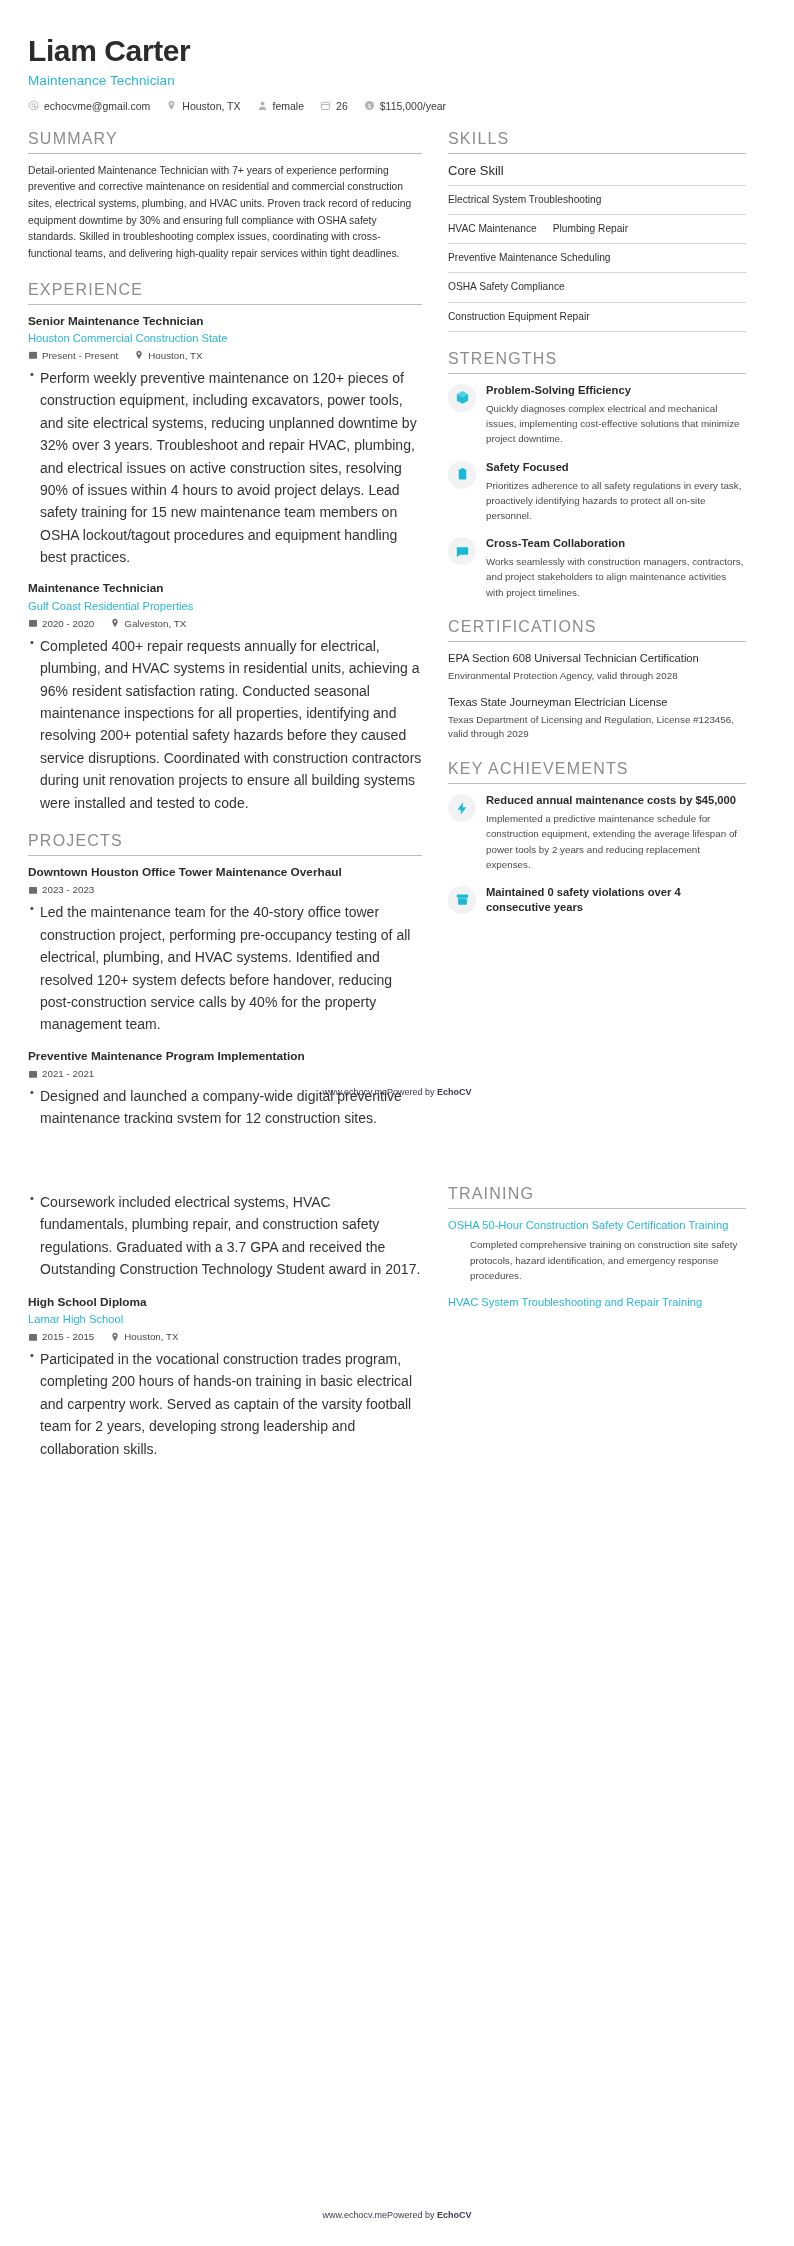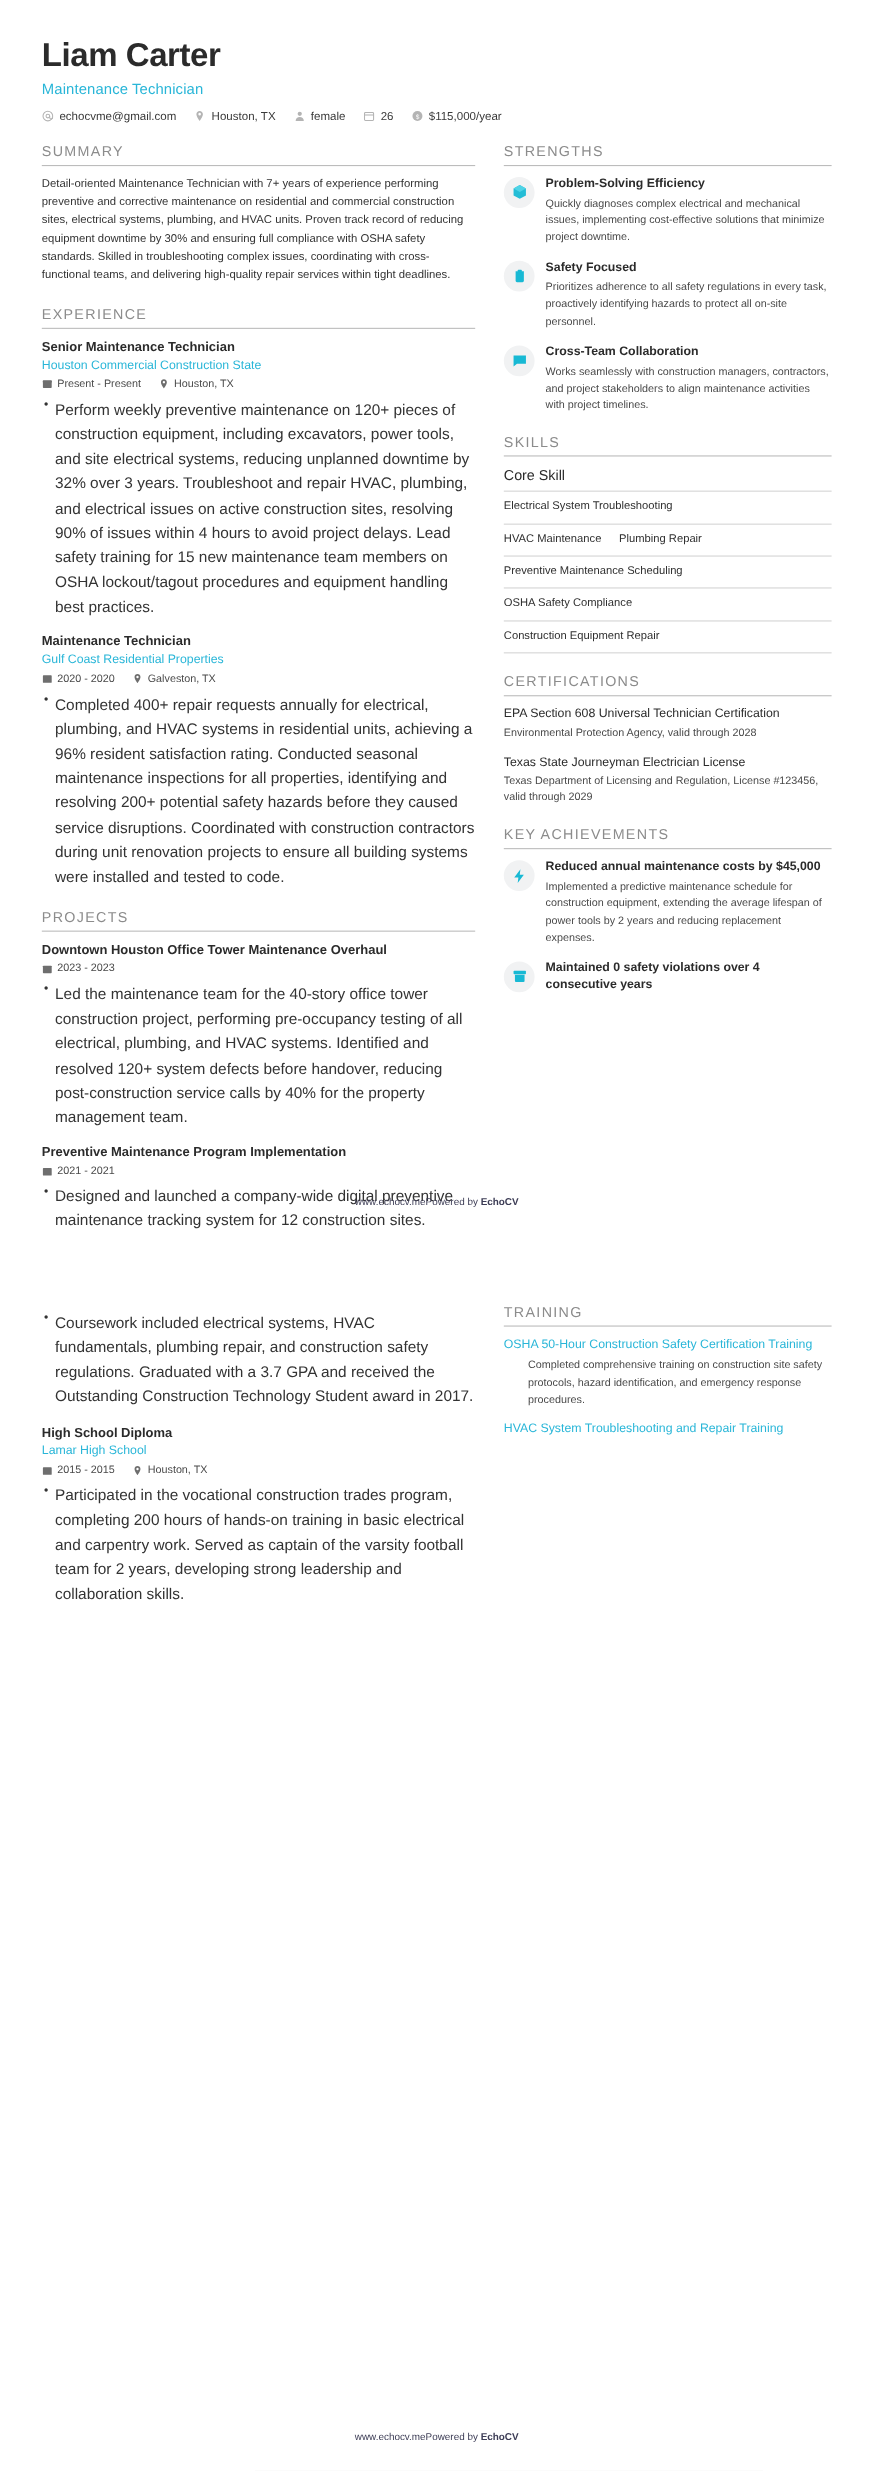--- a/index.html
+++ b/index.html
@@ -10,21 +10,21 @@
   }
   .doc {
     width: 794px;
     margin: 0 auto;
     background: #ffffff;
   }
   .page {
     width: 794px;
     background: #ffffff;
     position: relative;
-    padding: 34px 38px 0 38px;
+    padding: 34px 38px 0 28px;
   }
   .page-1 { height: 1123px; }
   .page-2 { height: 1123px; }
 
   
   .name {
     font-size: 30px;
     font-weight: bold;
     color: #2b2b2b;
     letter-spacing: -0.4px;
@@ -66,21 +66,21 @@
   .cols {
     display: flex;
     margin-top: 18px;
     align-items: flex-start;
   }
   .col-left { width: 420px; padding-right: 26px; }
   .col-right { width: 298px; }
 
   
   .sec-head {
-    font-size: 13px;
+    font-size: 16px;
     letter-spacing: 1.2px;
     color: #8c8c8c;
     text-transform: uppercase;
     padding-bottom: 5px;
     margin-bottom: 9px;
     border-bottom: 1.6px solid #bcbcbc;
   }
   .sec { margin-bottom: 18px; }
 
   
@@ -432,20 +432,41 @@
               </div>
             </div>
           </div>
         </div>
 
       </div>
 
       <div class="col-right">
 
         <div class="sec">
+          <div class="sec-head">SKILLS</div>
+          <div class="core-skill-label">Core Skill</div>
+          <div class="skill-row">
+            <span class="skill-chip">Electrical System Troubleshooting</span>
+          </div>
+          <div class="skill-row">
+            <span class="skill-chip">HVAC Maintenance</span>
+            <span class="skill-chip">Plumbing Repair</span>
+          </div>
+          <div class="skill-row">
+            <span class="skill-chip">Preventive Maintenance Scheduling</span>
+          </div>
+          <div class="skill-row">
+            <span class="skill-chip">OSHA Safety Compliance</span>
+          </div>
+          <div class="skill-row">
+            <span class="skill-chip">Construction Equipment Repair</span>
+          </div>
+        </div>
+
+        <div class="sec">
           <div class="sec-head">STRENGTHS</div>
 
           <div class="str-item">
             <div class="str-icon">
               <svg width="15" height="15" viewBox="0 0 24 24" fill="#18b9d4">
                 <path d="M12 2 3 7v10l9 5 9-5V7z" opacity="0.95"></path>
                 <path d="M12 2 3 7l9 5 9-5z" fill="#4fd3e6"></path>
               </svg>
             </div>
             <div class="str-body">
@@ -470,41 +491,20 @@
           <div class="str-item">
             <div class="str-icon">
               <svg width="15" height="15" viewBox="0 0 24 24" fill="#18b9d4">
                 <path d="M3 5h18v12H8l-5 4z"></path>
               </svg>
             </div>
             <div class="str-body">
               <div class="str-title">Cross-Team Collaboration</div>
               <div class="str-desc">Works seamlessly with construction managers, contractors, and project stakeholders to align maintenance activities with project timelines.</div>
             </div>
-          </div>
-        </div>
-
-        <div class="sec">
-          <div class="sec-head">SKILLS</div>
-          <div class="core-skill-label">Core Skill</div>
-          <div class="skill-row">
-            <span class="skill-chip">Electrical System Troubleshooting</span>
-          </div>
-          <div class="skill-row">
-            <span class="skill-chip">HVAC Maintenance</span>
-            <span class="skill-chip">Plumbing Repair</span>
-          </div>
-          <div class="skill-row">
-            <span class="skill-chip">Preventive Maintenance Scheduling</span>
-          </div>
-          <div class="skill-row">
-            <span class="skill-chip">OSHA Safety Compliance</span>
-          </div>
-          <div class="skill-row">
-            <span class="skill-chip">Construction Equipment Repair</span>
           </div>
         </div>
 
         <div class="sec">
           <div class="sec-head">CERTIFICATIONS</div>
           <div class="cert">
             <div class="cert-name">EPA Section 608 Universal Technician Certification</div>
             <div class="cert-issuer">Environmental Protection Agency, valid through 2028</div>
           </div>
           <div class="cert">

